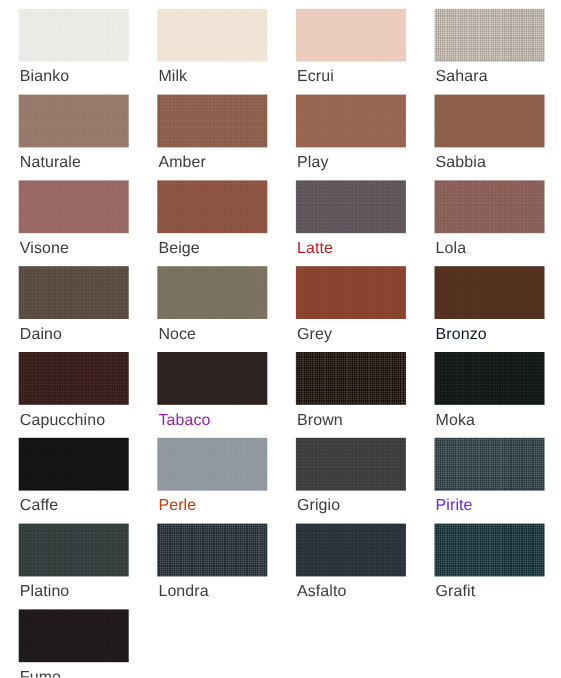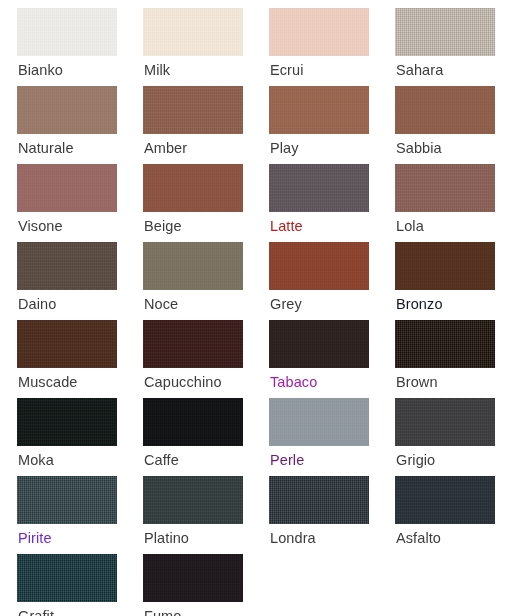--- a/index.html
+++ b/index.html
@@ -154,24 +154,20 @@
     </div>
     <div class="swatch-cell">
       <div class="swatch-chip tex-smooth" title="Glace" style="background-color: rgb(139, 67, 46);"></div>
       <div class="swatch-label" style="color: rgb(60, 60, 60);">Grey</div>
     </div>
     <div class="swatch-cell">
       <div class="swatch-chip tex-smooth" title="Bronzo" style="background-color: rgb(85, 48, 31);"></div>
       <div class="swatch-label" style="color: #0f172a;">Bronzo</div>
     </div>
     <div class="swatch-cell">
-      <div class="swatch-chip" title="Muscade" style="background-color: rgb(76, 44, 29);"></div>
-      <div class="swatch-label" style="color: rgb(60, 60, 60);">Muscade</div>
-    </div>
-    <div class="swatch-cell">
       <div class="swatch-chip" title="Capucchino" style="background-color: rgb(58, 28, 25);"></div>
       <div class="swatch-label" style="color: rgb(60, 60, 60);">Capucchino</div>
     </div>
     <div class="swatch-cell">
       <div class="swatch-chip tex-smooth" title="Tabaco" style="background-color: rgb(44, 33, 30);"></div>
       <div class="swatch-label" style="color: #a21caf;">Tabaco</div>
     </div>
     <div class="swatch-cell">
       <div class="swatch-chip tex-coarse" title="Brown" style="background-color: rgb(24, 13, 8);"></div>
       <div class="swatch-label" style="color: rgb(60, 60, 60);">Brown</div>
@@ -179,21 +175,21 @@
     <div class="swatch-cell">
       <div class="swatch-chip" title="Moka" style="background-color: rgb(16, 23, 21);"></div>
       <div class="swatch-label" style="color: rgb(60, 60, 60);">Moka</div>
     </div>
     <div class="swatch-cell">
       <div class="swatch-chip tex-smooth" title="Caffe" style="background-color: rgb(18, 19, 20);"></div>
       <div class="swatch-label" style="color: rgb(60, 60, 60);">Caffe</div>
     </div>
     <div class="swatch-cell">
       <div class="swatch-chip tex-smooth" title="Perle" style="background-color: rgb(146, 154, 161);"></div>
-      <div class="swatch-label" style="color: #701a75;">Perle</div>
+      <div class="swatch-label" style="color: #c2410c;">Perle</div>
     </div>
     <div class="swatch-cell">
       <div class="swatch-chip" title="Grigio" style="background-color: rgb(60, 60, 62);"></div>
       <div class="swatch-label" style="color: rgb(60, 60, 60);">Grigio</div>
     </div>
     <div class="swatch-cell">
       <div class="swatch-chip tex-coarse" title="Pirite" style="background-color: rgb(45, 65, 70);"></div>
       <div class="swatch-label" style="color: #6d28d9;">Pirite</div>
     </div>
     <div class="swatch-cell">

